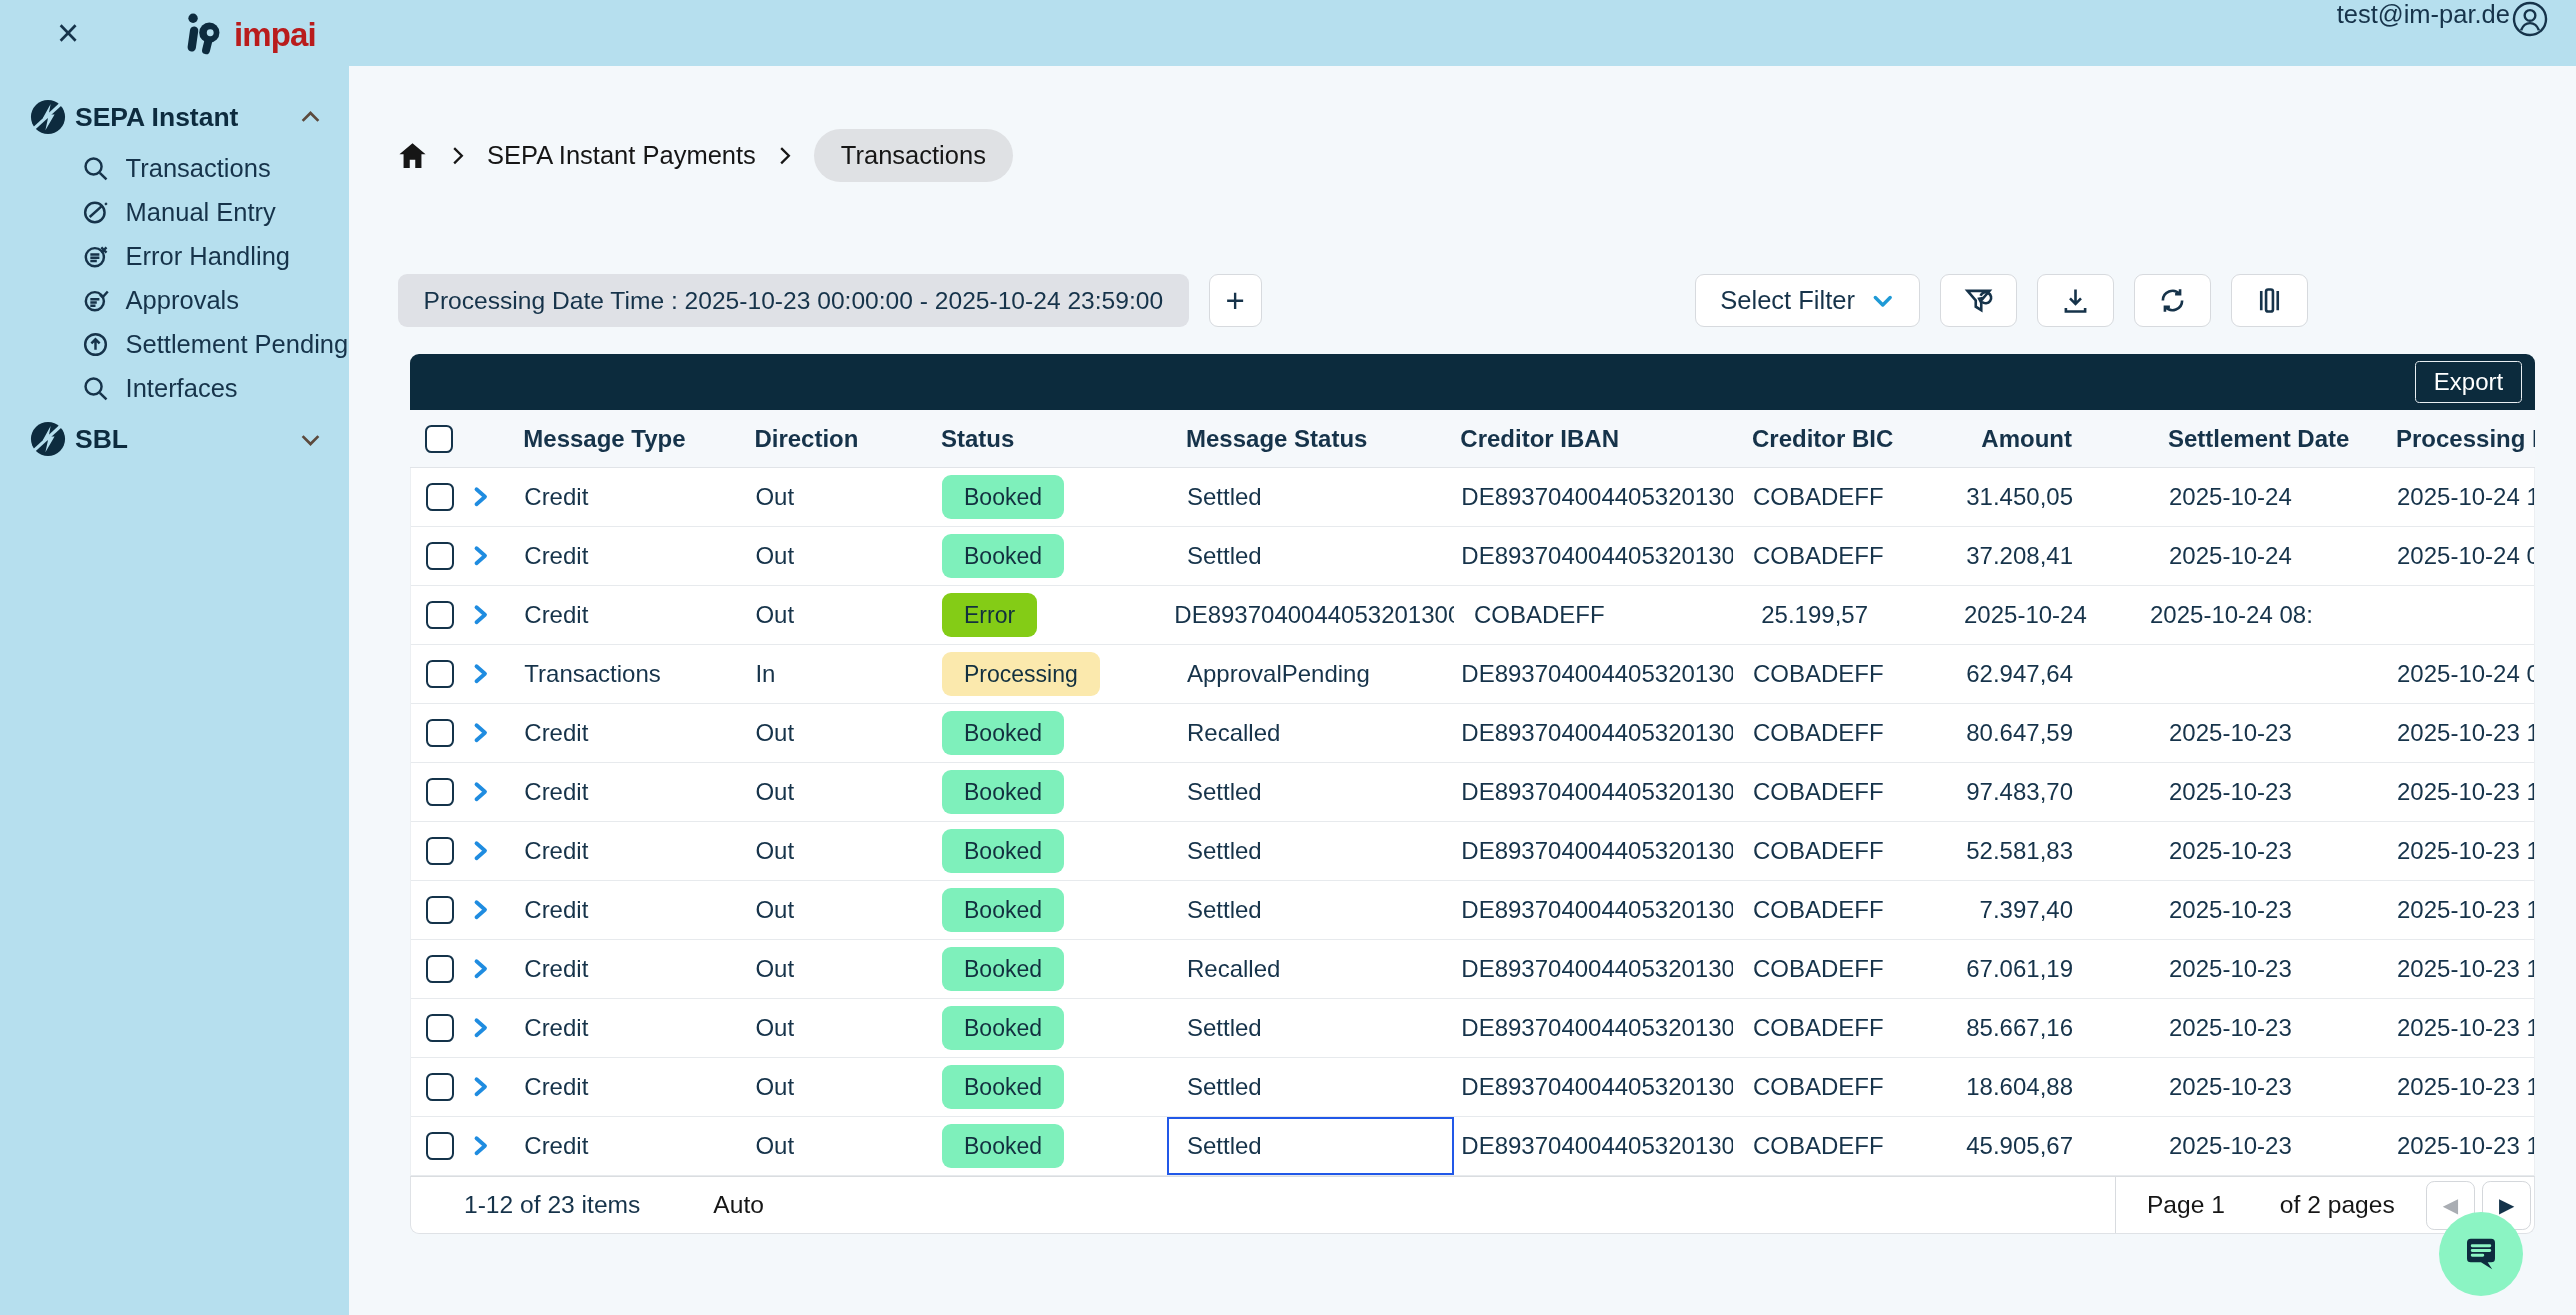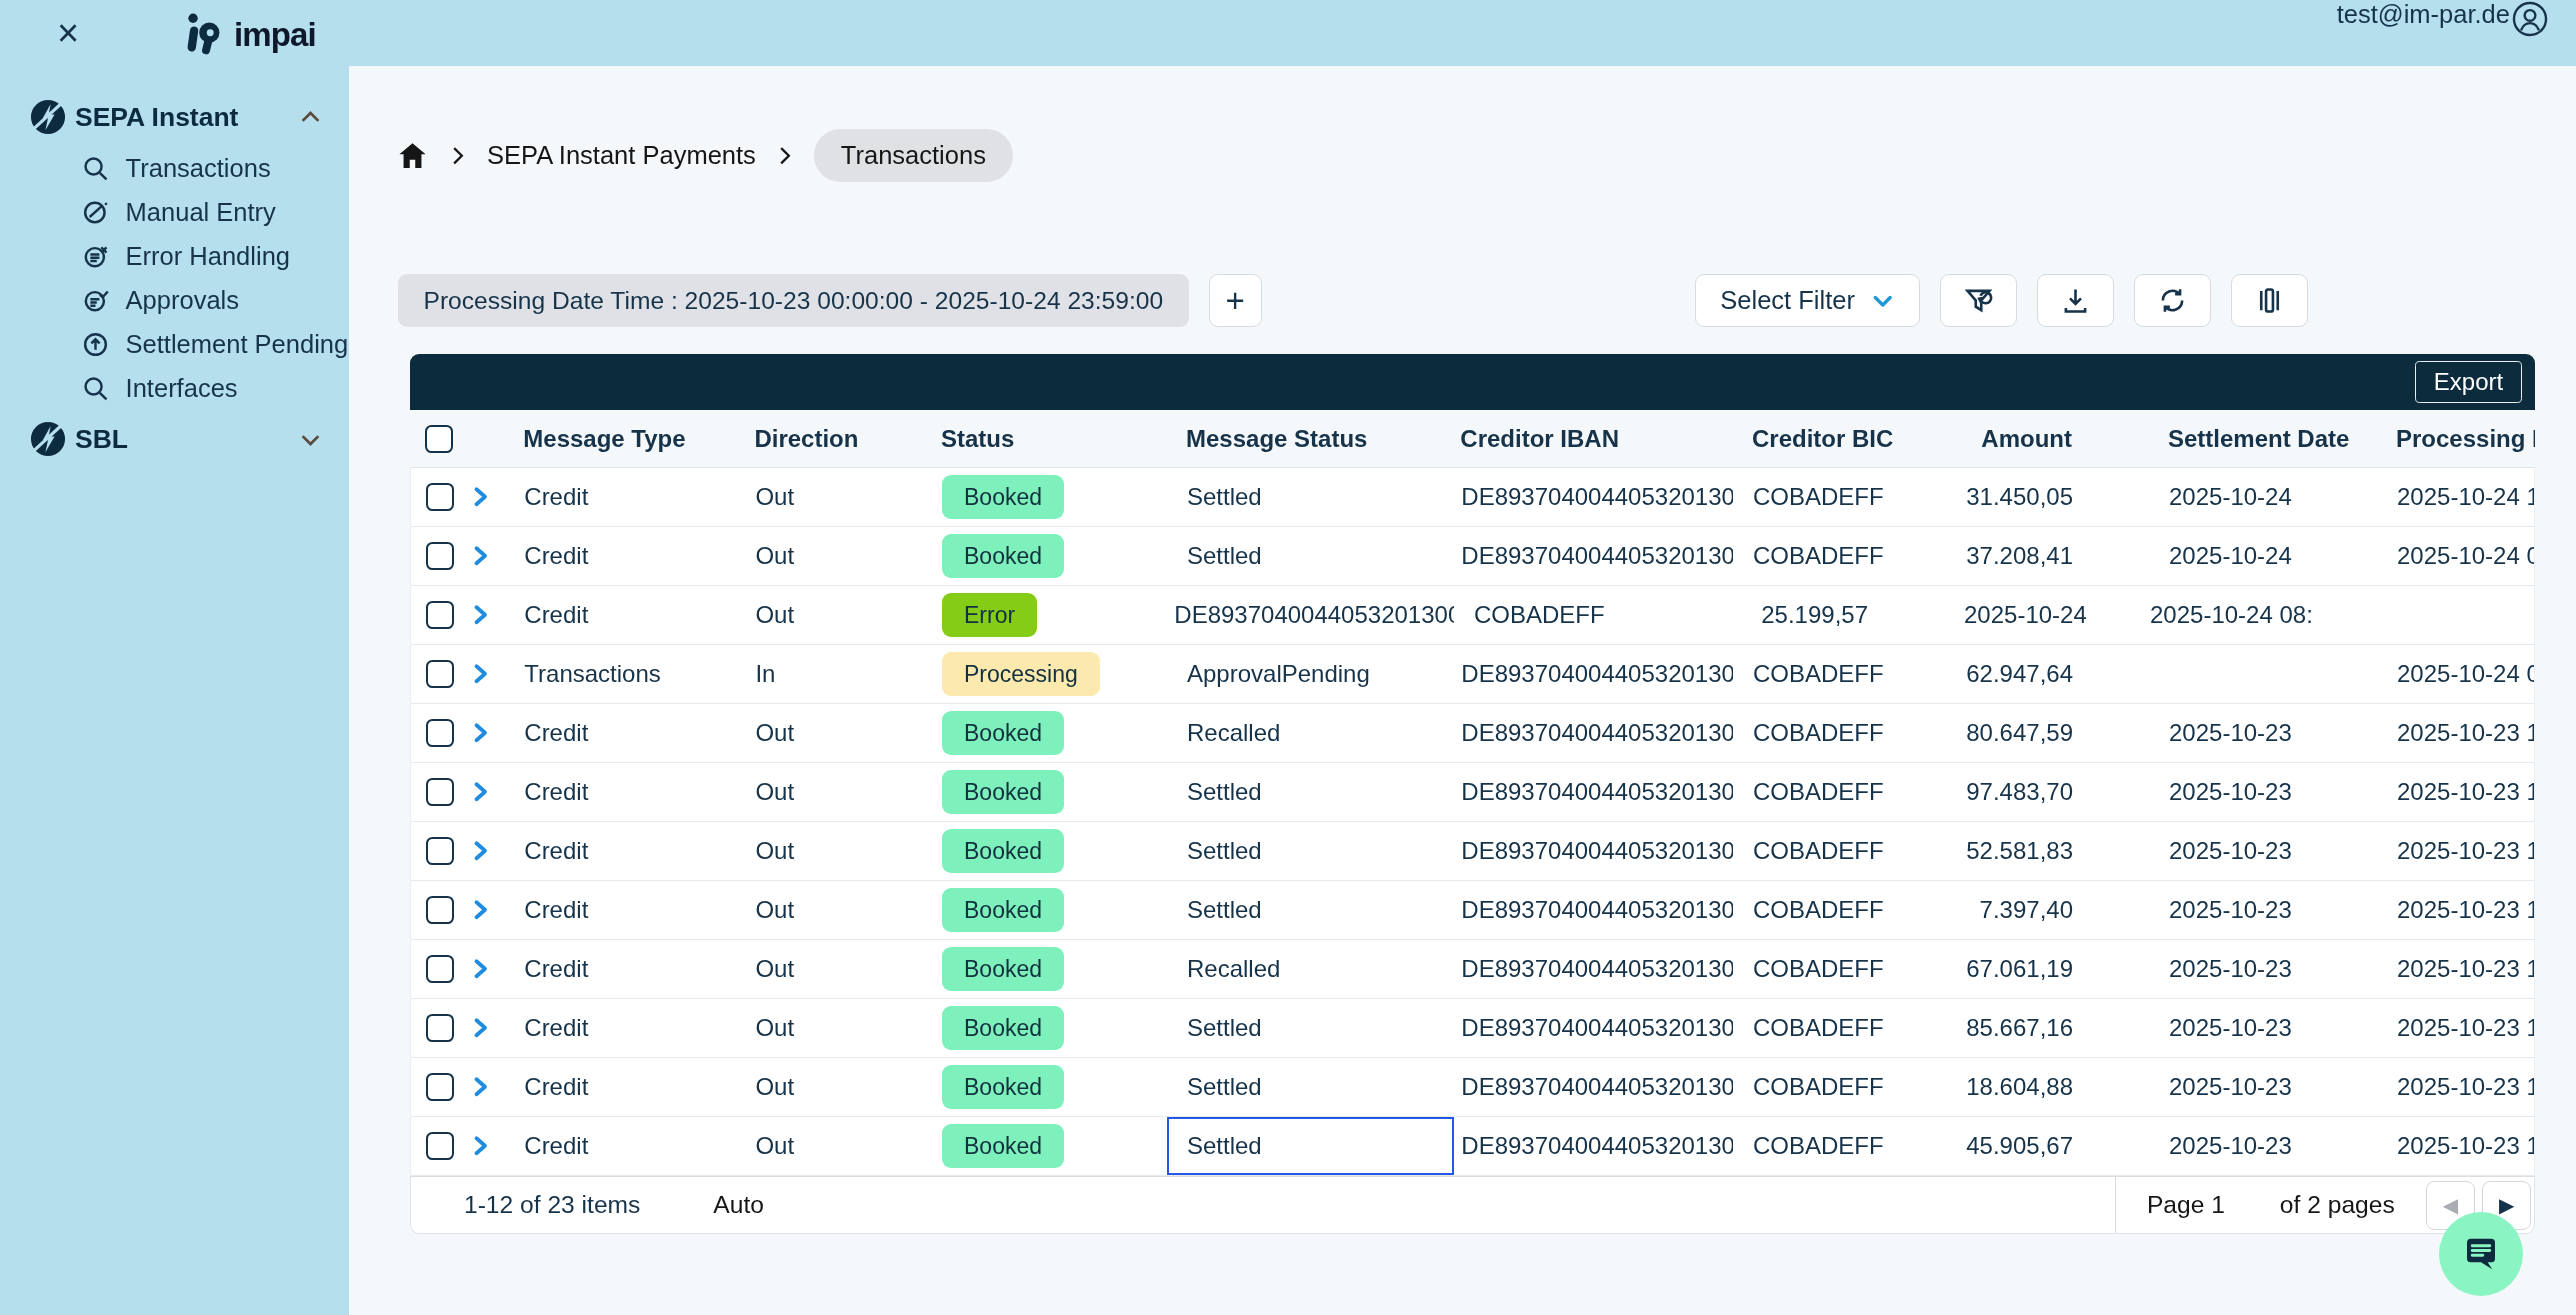--- a/index.html
+++ b/index.html
@@ -15,21 +15,21 @@
   
   .topbar {
     position:absolute; left:0; top:0; width:2576px; height:66px;
     background:#b6dfee; display:flex; align-items:center;
   }
   .close-x {
     position:absolute; left:57px; top:12.8px; font-size:38px; font-weight:400;
     color:#16334a; line-height:40px; cursor:default;
   }
   .brand { position:absolute; left:181px; top:11px; display:flex; align-items:center; gap:9px; }
-  .brand-text { font-size:33px; font-weight:bold; color:#0f172a; letter-spacing:-0.9px; }
+  .brand-text { font-size:33px; font-weight:bold; color:#b91c1c; letter-spacing:-0.9px; }
   .account { position:absolute; right:27px; top:0; height:66px; display:flex; gap:1px; }
   .account-email { font-size:25.5px; color:#16334a; }
 
   
   .sidebar {
     position:absolute; left:0; top:66px; width:349px; height:1250px;
     background:#b6dfee; padding-top:22px;
   }
   .side-section { display:flex; align-items:center; height:58px; padding:0 25.5px 0 27px; }
   .side-section .lbl { font-size:26.5px; font-weight:bold; color:#0d2b3e; margin-left:6px; flex:1; }

